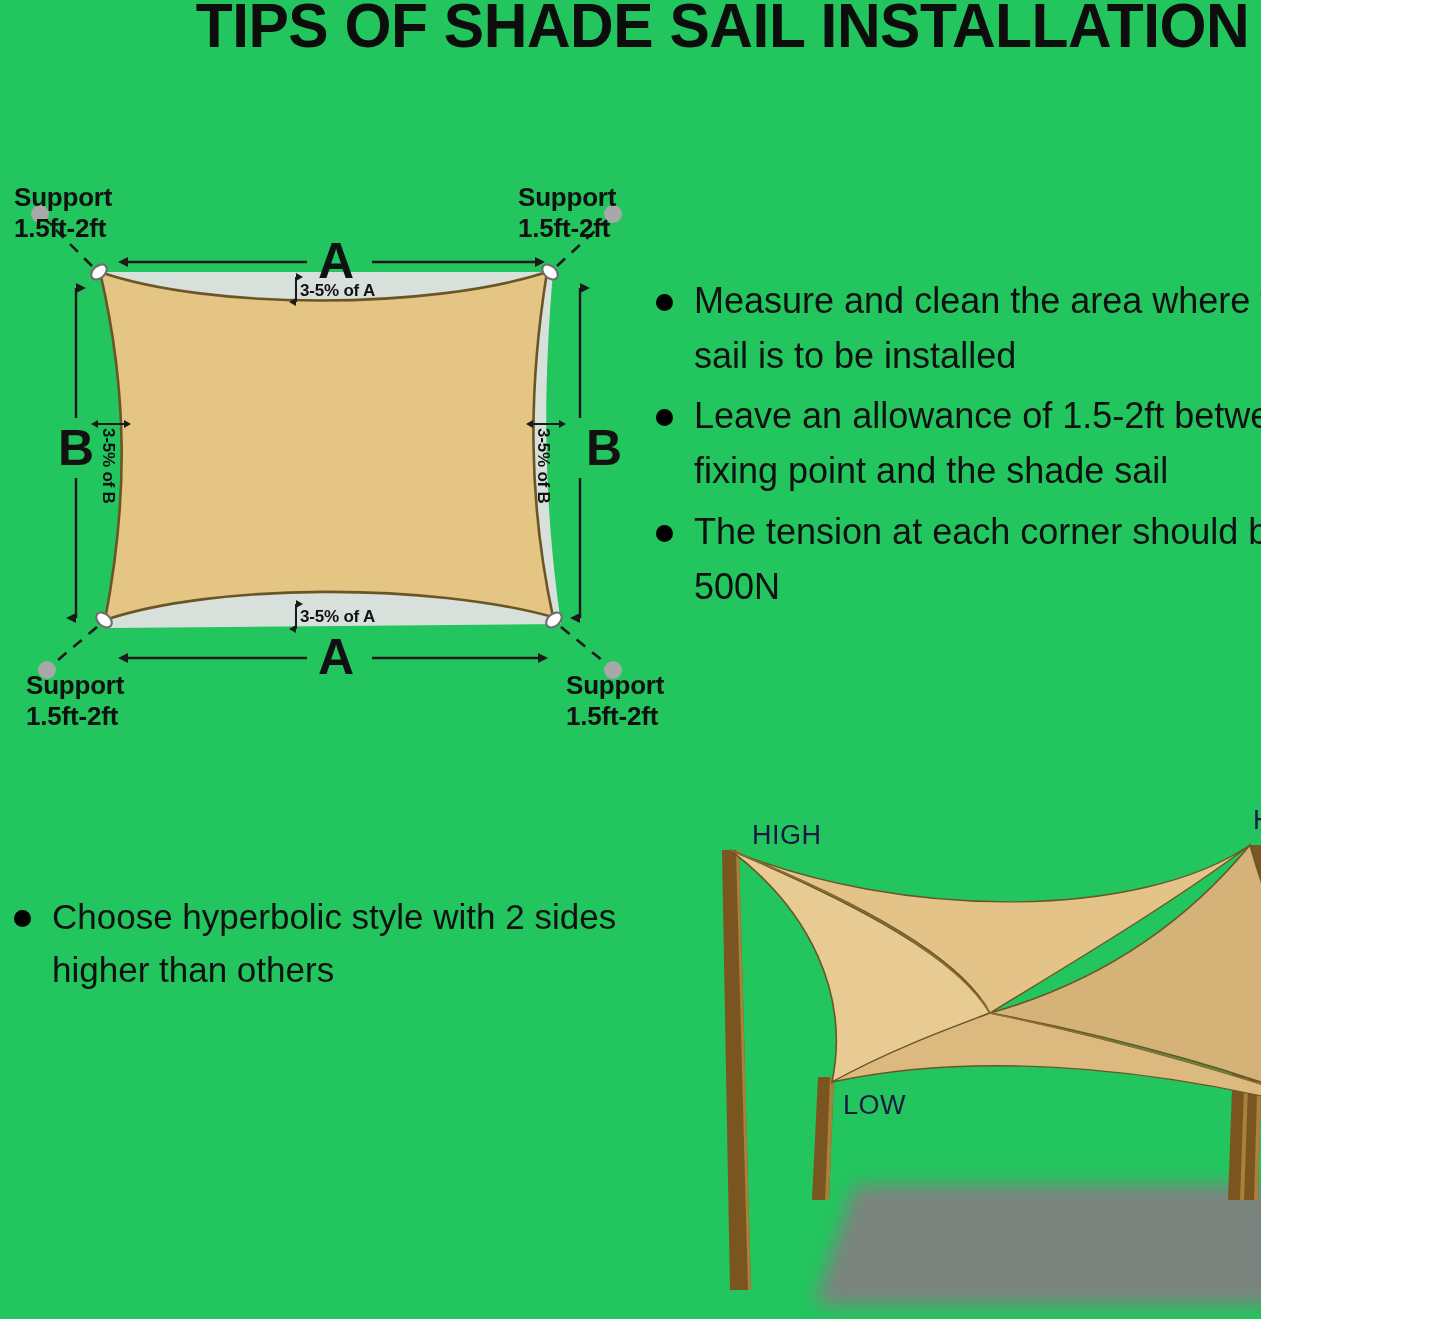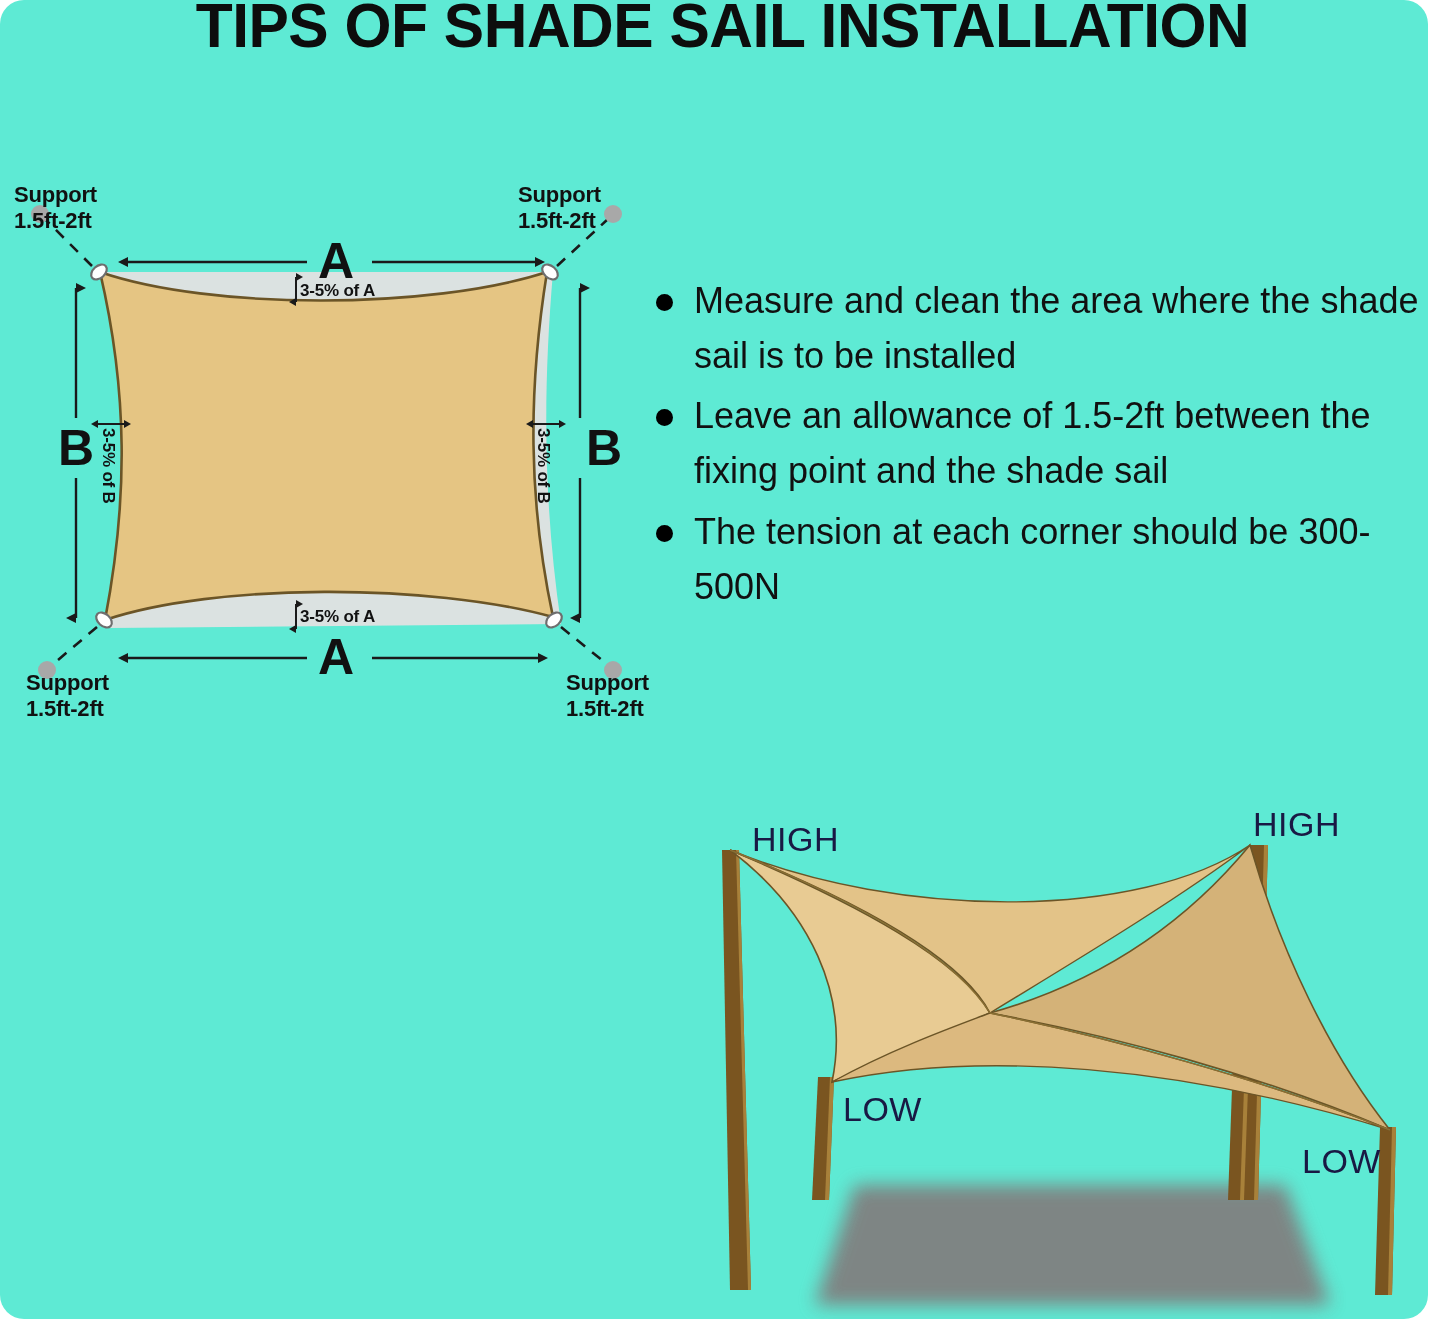--- a/index.html
+++ b/index.html
@@ -7,25 +7,24 @@
     margin: 0;
     padding: 0;
     background: #ffffff;
   }
   body {
     font-family: "Liberation Sans", sans-serif;
     color: #000000;
   }
   #page {
     position: relative;
-    width: 1428px;
+    width: 1261px;
     height: 1319px;
-    background: #5eead4;
+    background: #22c55e;
     overflow: hidden;
-    border-radius: 24px;
   }
 
   
   #page-title {
     position: absolute;
     left: 0;
     top: -6px;
     width: 1445px;
     text-align: center;
     font-family: "Liberation Sans", sans-serif;
@@ -49,21 +48,21 @@
 
   
   .diag-label {
     position: absolute;
     font-family: "Liberation Sans", sans-serif;
     font-weight: bold;
     color: #111111;
     white-space: nowrap;
   }
   .support-label {
-    font-size: 22px;
+    font-size: 26px;
     line-height: 1.18;
     letter-spacing: -0.2px;
   }
   .ab-letter {
     font-size: 50px;
     font-weight: bold;
     line-height: 1;
     letter-spacing: -1px;
   }
   .pct-label {
@@ -102,21 +101,21 @@
     border-radius: 50%;
     background: #000000;
   }
   #bullets-right .bullet-item { font-size: 36px; }
   #bullets-left  .bullet-item { font-size: 35px; }
 
   
   .hl-label {
     position: absolute;
     font-family: "Liberation Sans", sans-serif;
-    font-size: 34px;
+    font-size: 27px;
     font-weight: normal;
     color: #191944;
     letter-spacing: 0.5px;
     white-space: nowrap;
   }
 </style>
 </head>
 <body>
 
 <div id="page">
@@ -229,20 +228,21 @@
   <div class="diag-label pct-label pct-rot" style="left:118px; top:428px;">3-5% of B</div>
   <div class="diag-label pct-label pct-rot" style="left:553px; top:428px;">3-5% of B</div>
 
   <ul class="bullet-list" id="bullets-right" style="left:650px; top:274px; width:800px;">
     <li class="bullet-item">Measure and clean the area where the shade sail is to be installed</li>
     <li class="bullet-item">Leave an allowance of 1.5-2ft between the fixing point and the shade sail</li>
     <li class="bullet-item">The tension at each corner should be 300-500N</li>
   </ul>
 
   <ul class="bullet-list" id="bullets-left" style="left:8px; top:890px; width:620px;">
+    <li class="bullet-item">Choose hyperbolic style with 2 sides higher than others</li>
   </ul>
 
   <svg class="svg-layer" width="1445" height="1319">
 
     <path d="M 855 1185 L 1285 1185 L 1330 1305 L 815 1305 Z" fill="#808080" filter="url(#softShadow)" opacity="0.95"></path>
 
     <polygon points="722,850 739,850 751,1290 730,1290" fill="#7a5520"></polygon>
     <polygon points="736,850 739,850 751,1290 748,1290" fill="#a8813a"></polygon>
 
     <polygon points="1250,845 1268,845 1258,1200 1240,1200" fill="#7a5520"></polygon>

